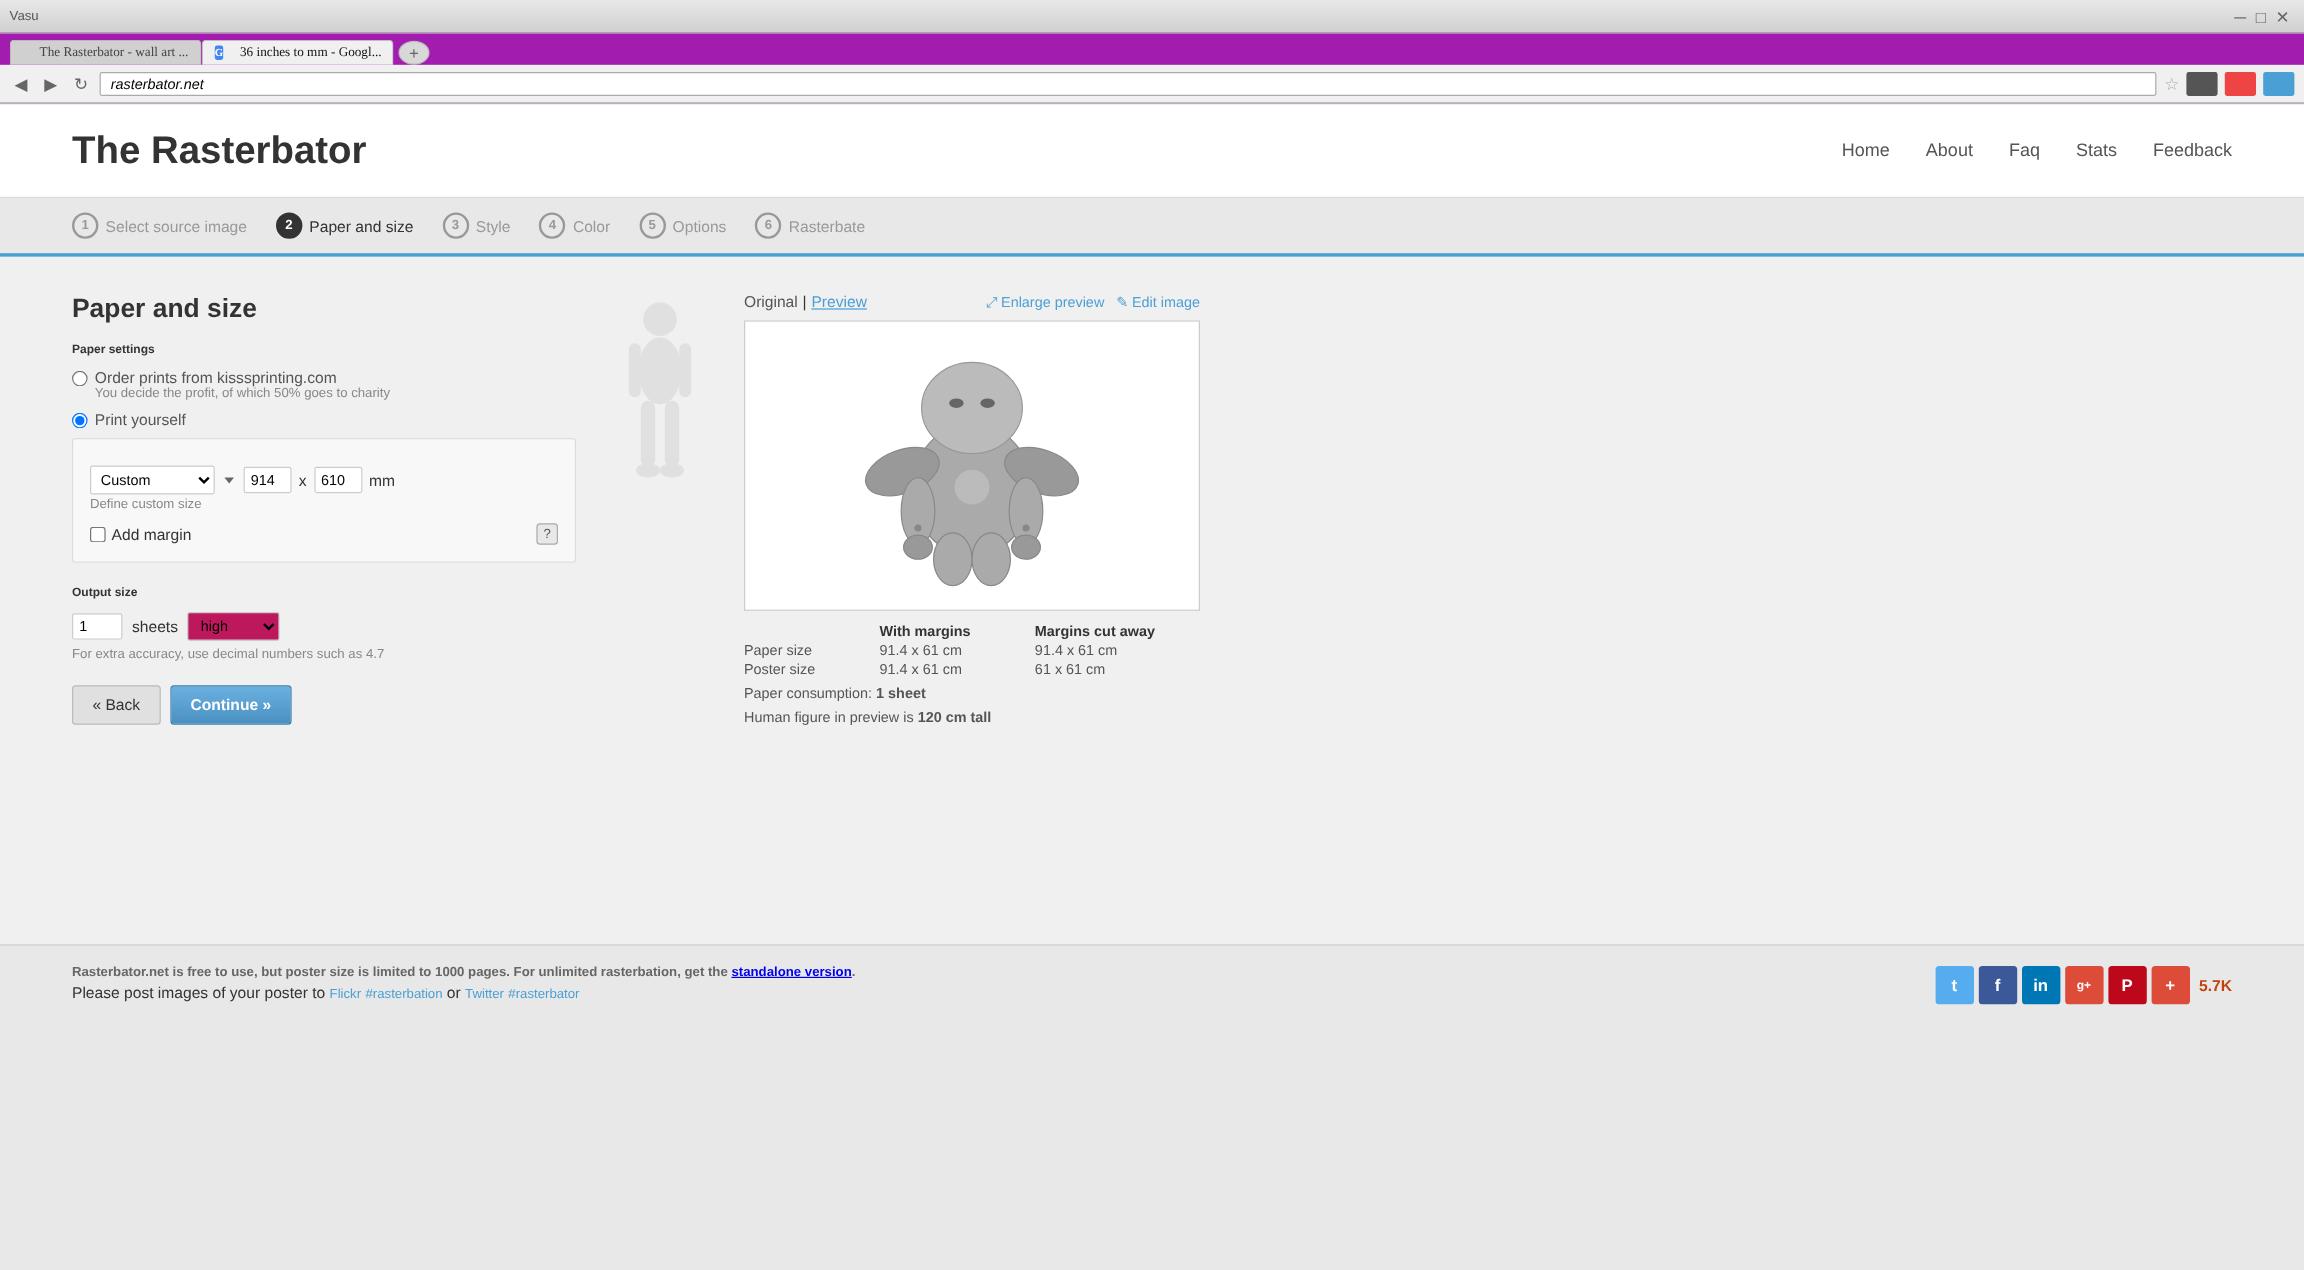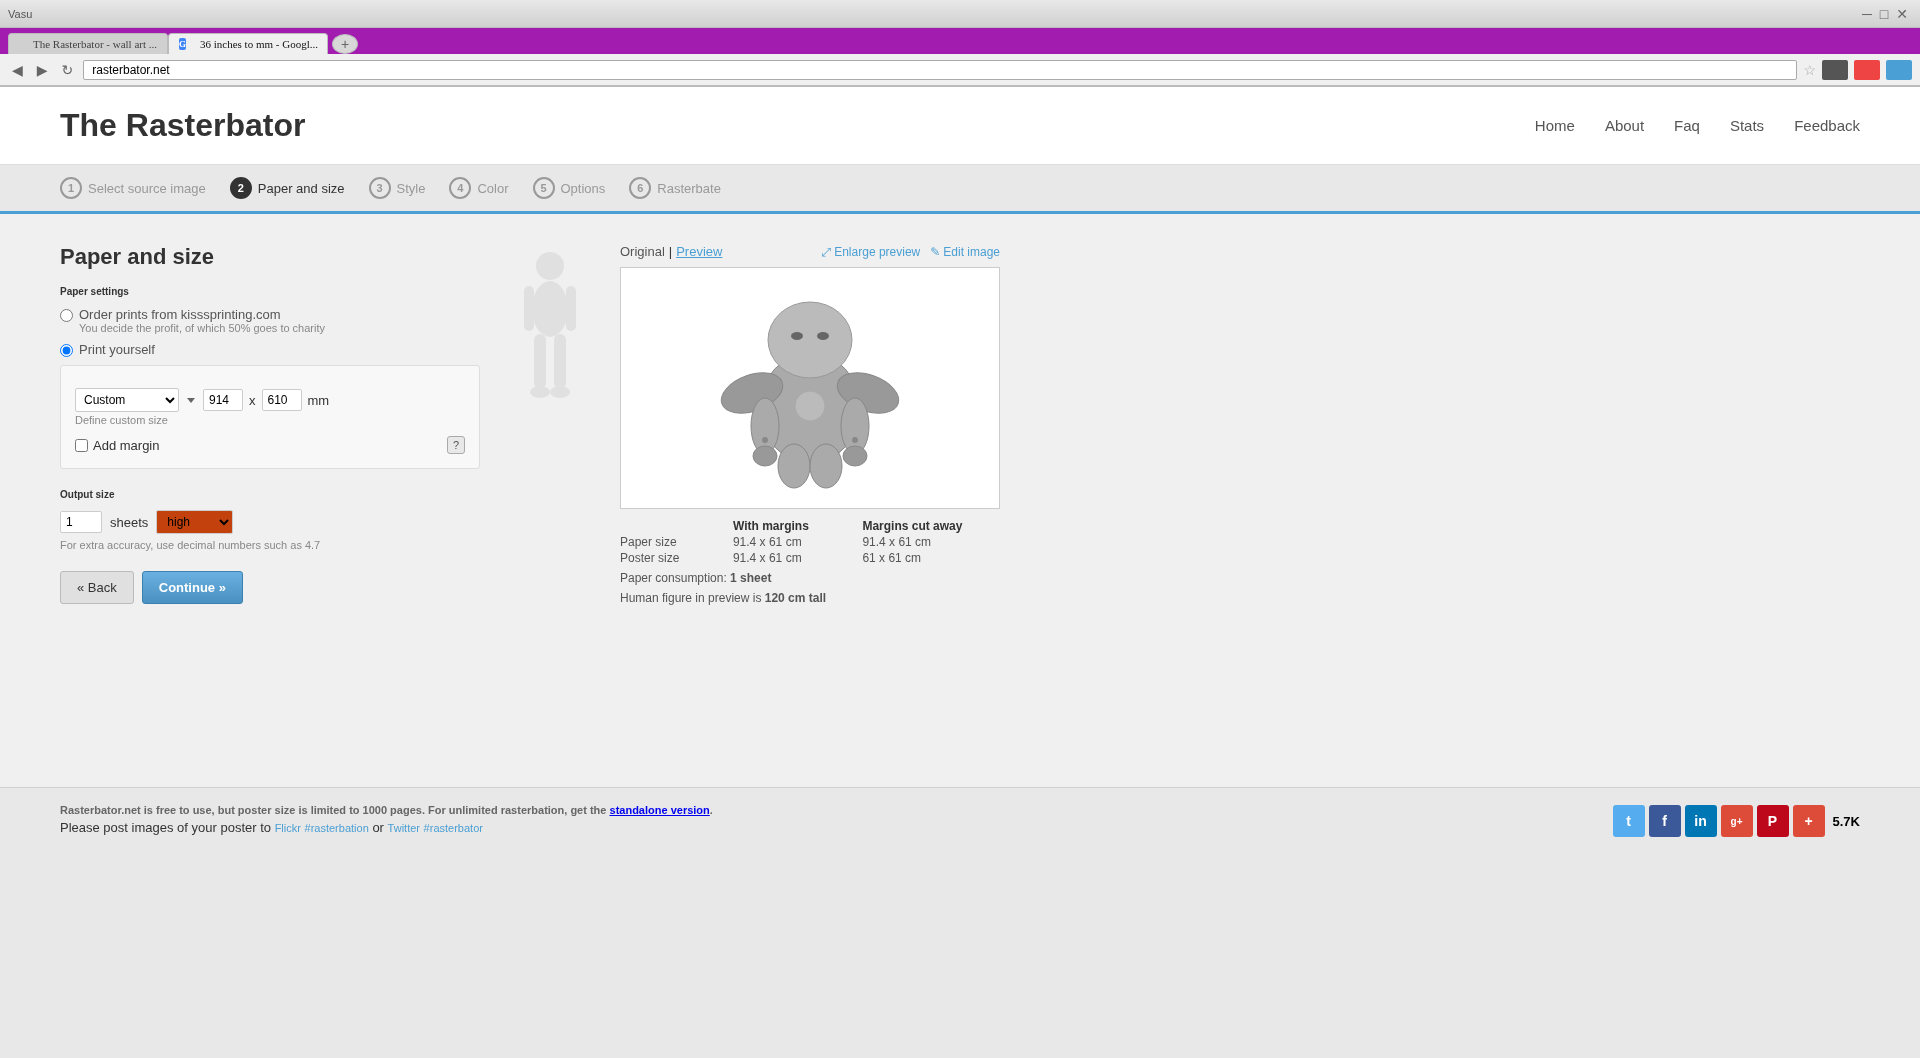--- a/index.html
+++ b/index.html
@@ -67,20 +67,21 @@
       font-size: 14px;
       padding: 2px 4px;
     }
     .address-input {
       flex: 1;
       border: 1px solid #aaa;
       border-radius: 2px;
       padding: 2px 8px;
       font-size: 12px;
       background: white;
+      font-style: italic;
     }
 
     
     .page-content {
       background: #f0f0f0;
       min-height: 700px;
     }
 
     
     .site-header {
@@ -259,21 +260,21 @@
       border: 1px solid #ccc;
       border-radius: 2px;
       padding: 3px 5px;
       font-size: 12px;
     }
     .quality-select {
       padding: 3px 6px;
       border: 1px solid #ccc;
       border-radius: 2px;
       font-size: 12px;
-      background: #c2410c;
+      background: #be185d;
     }
     .accuracy-note {
       font-size: 11px;
       color: #888;
       margin-top: 5px;
     }
 
     
     .buttons-row {
       display: flex;
@@ -401,21 +402,21 @@
       align-items: center;
       justify-content: center;
       color: white;
       font-size: 14px;
       font-weight: bold;
       cursor: pointer;
     }
     .social-count {
       font-size: 13px;
       font-weight: bold;
-      color: #000000;
+      color: #c2410c;
       margin-left: 4px;
     }
   </style>
 </head>
 <body>
 
 <div class="browser-chrome">
   <div class="browser-titlebar">
     <span style="font-size:11px;color:#555;margin-right:auto;">Vasu</span>
     <span style="font-size:14px;color:#666;cursor:pointer;margin:0 4px;">─</span>

